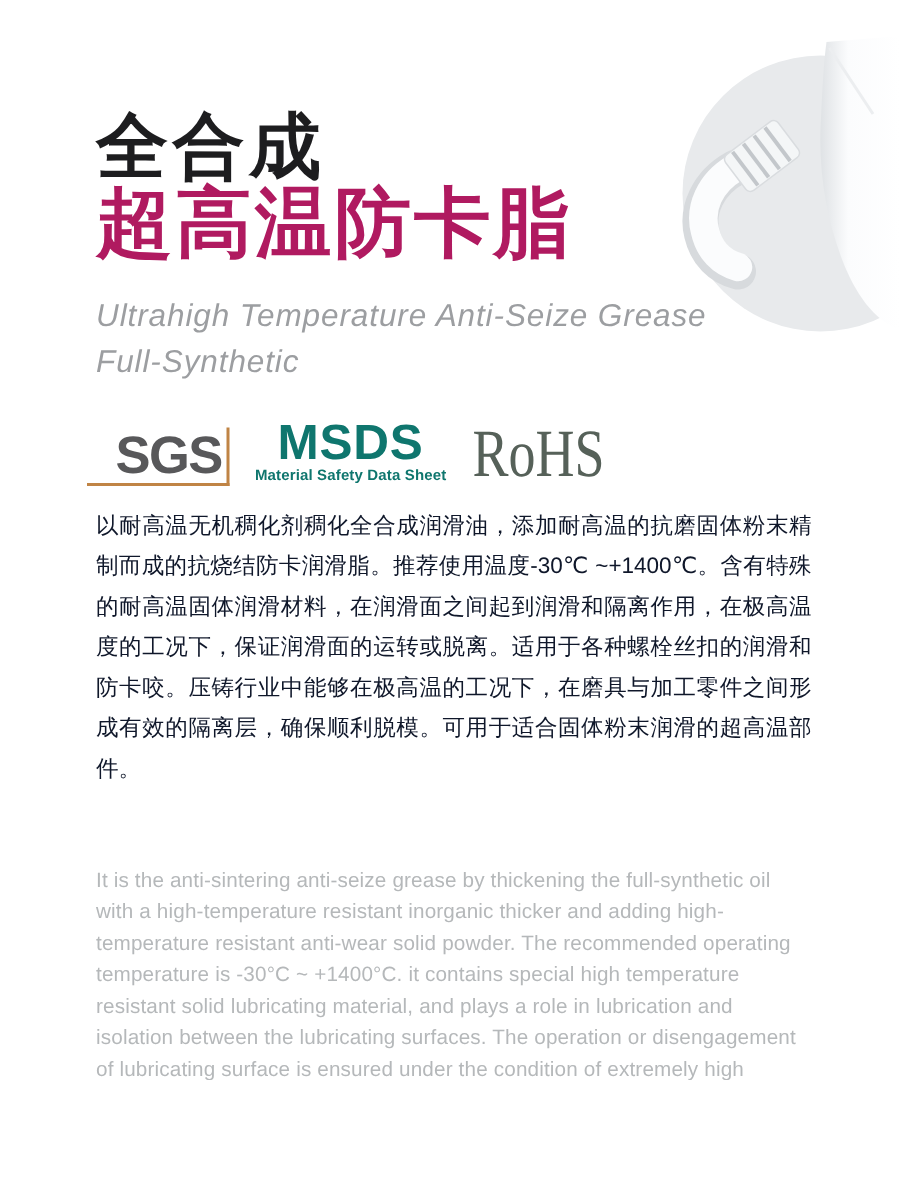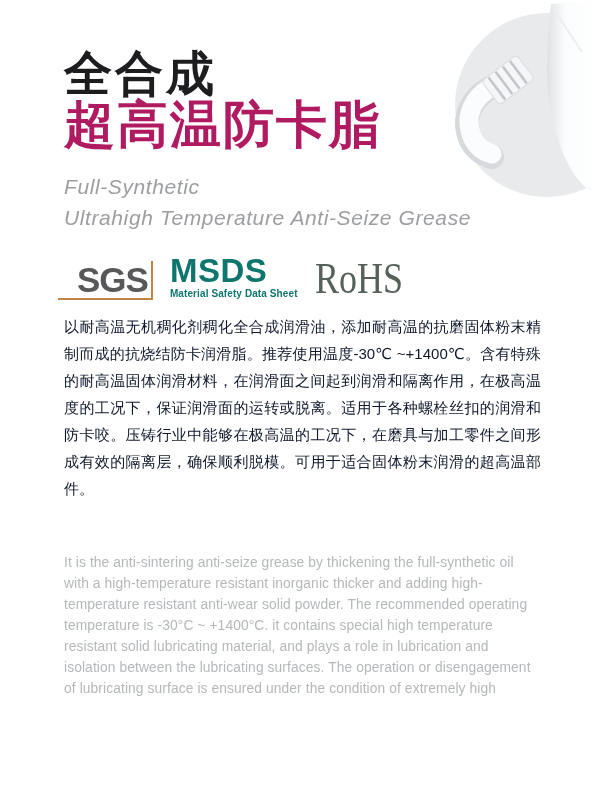--- a/index.html
+++ b/index.html
@@ -1,19 +1,20 @@
 <!DOCTYPE html>
 <html><head>
 <meta charset="utf-8">
 <style>
   html,body { margin:0; padding:0; background:#ffffff; }
   .page {
     position:relative; width:600px; height:696px; overflow:hidden;
     background:#ffffff;
     font-family:"Liberation Sans","DejaVu Sans",sans-serif;
+    margin-top:24px;
   }
   
   .hero-art { position:absolute; top:0; left:420px; width:180px; height:240px; }
 
   
   .title-cn1 {
     position:absolute; top:42px; left:64px;
     font-size:48px; font-weight:600; color:#1d1d1f; letter-spacing:3px;
   }
   .title-cn2 {
@@ -22,21 +23,21 @@
   }
   .subtitle {
     position:absolute; top:171px; left:64px;
     font-size:21px; font-style:italic; color:#9c9ea1;
     line-height:31px; letter-spacing:0.6px; font-weight:400;
   }
 
   
   .certs {
     position:absolute; top:250px; left:58px; height:50px;
-    display:flex; align-items:flex-end; gap:17px;
+    display:flex; align-items:flex-end; gap:17px;text-align:center;
   }
   .sgs-box {
     font-weight:700; font-size:35px; color:#58585a; letter-spacing:-1px;
     line-height:0.86; padding:4px 3px 3px 19px;
     border-bottom:2px solid #c08445; border-right:2px solid #c08445;
   }
   .msds-box { color:#0f766e; padding-bottom:1px; }
   .msds-main { font-size:33px; font-weight:700; line-height:0.85; letter-spacing:0.5px; }
   .msds-sub  { font-size:10px; font-weight:700; margin-top:3px; letter-spacing:0.1px; white-space:nowrap; }
   .rohs-box {
@@ -84,22 +85,22 @@
     </g>
 
     <path d="M 131,4 L 180,0 L 180,196 C 163,190 150,172 141,148 C 132,124 126,95 127,62 C 128,40 129,18 131,4 Z" fill="url(#tubeGrad)"></path>
     <path d="M 133,8 L 162,52" stroke="#eceef0" stroke-width="2" fill="none"></path>
   </svg>
 
   <div class="title-cn1">全合成</div>
   <div class="title-cn2">超高温防卡脂</div>
 
   <div class="subtitle">
+    <div>Ultrahigh Temperature Anti-Seize Grease</div>
     <div>Full-Synthetic</div>
-    <div>Ultrahigh Temperature Anti-Seize Grease</div>
   </div>
 
   <div class="certs">
     <div class="sgs-box">
       <span>SGS</span>
     </div>
     <div class="msds-box">
       <div class="msds-main">MSDS</div>
       <div class="msds-sub">Material Safety Data Sheet</div>
     </div>

